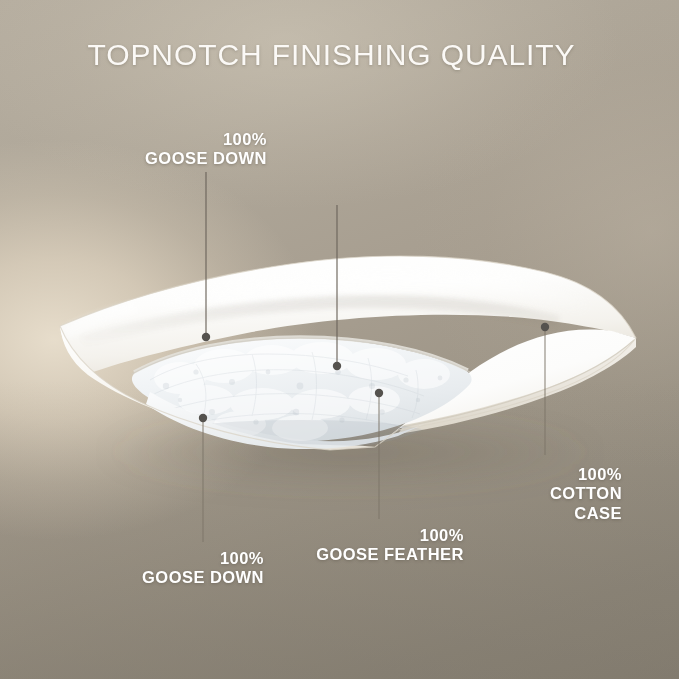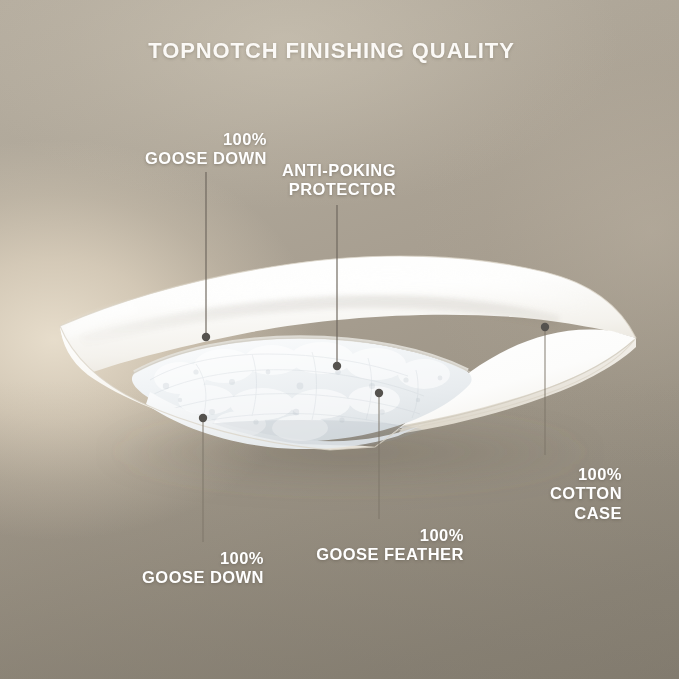--- a/index.html
+++ b/index.html
@@ -59,22 +59,22 @@
   }
 
   
   .title {
     position: absolute;
     left: 0;
     right: 16px;
     top: 38px;
     text-align: center;
     color: #fbf9f6;
-    font-size: 22px;
-    font-weight: bold;
+    font-size: 30px;
+    font-weight: normal;
     letter-spacing: 0.9px;
     text-shadow: 0 1px 3px rgba(90,82,70,0.35);
     white-space: nowrap;
   }
 
   
   .label {
     position: absolute;
     color: #ffffff;
     font-size: 16.5px;
@@ -331,22 +331,20 @@
       <line class="leader-line on-dark" x1="379" y1="397" x2="379" y2="519"></line>
       <circle class="leader-dot" cx="379" cy="393" r="4.2"></circle>
     </g>
   </svg>
 
   <div class="title">TOPNOTCH FINISHING QUALITY</div>
 
   <div class="label" style="left:206px; top:130px;">100%
 GOOSE DOWN</div>
 
-  <div class="label" style="left:339px; top:161px;">ANTI-POKING
-PROTECTOR</div>
 
   <div class="label" style="left:565px; top:465px;">100%
 COTTON CASE</div>
 
   <div class="label" style="left:203px; top:549px;">100%
 GOOSE DOWN</div>
 
   <div class="label" style="left:390px; top:526px;">100%
 GOOSE FEATHER</div>
 

